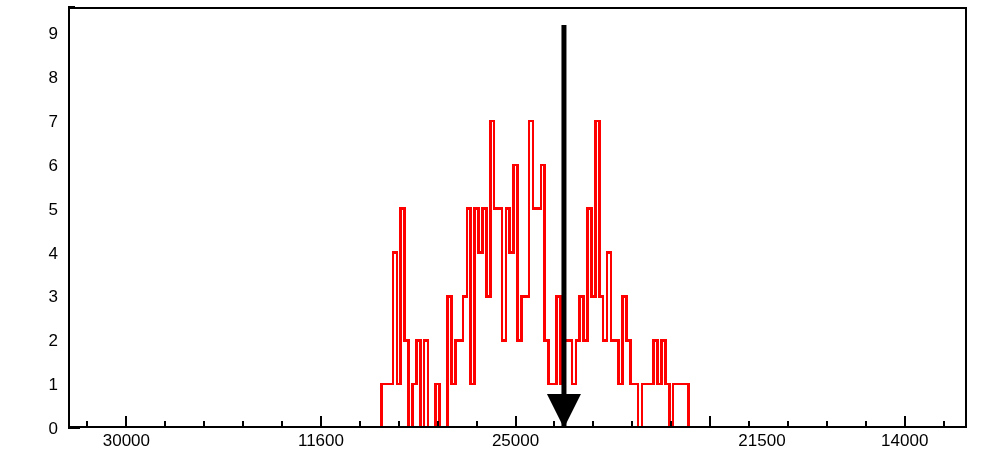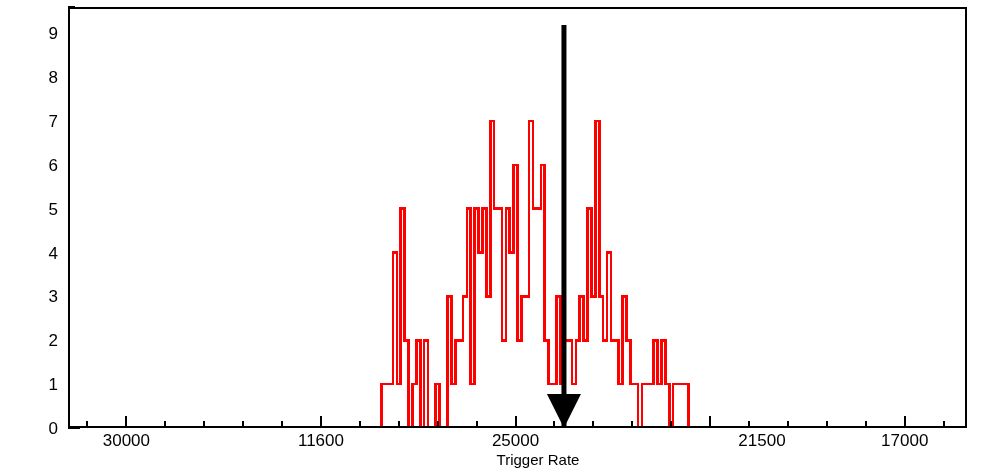--- a/index.html
+++ b/index.html
@@ -161,21 +161,21 @@
 
   <div id="x-axis">
       <div class="xtick-label" style="left: 126.377px;">30000</div>
       <div class="xtick-major" style="left: 125.377px;"></div>
       <div class="xtick-label" style="left: 320.965px;">11600</div>
       <div class="xtick-major" style="left: 319.965px;"></div>
       <div class="xtick-label" style="left: 515.554px;">25000</div>
       <div class="xtick-major" style="left: 514.554px;"></div>
       <div class="xtick-label" style="left: 749px; margin-left: 13px;">21500</div>
       <div class="xtick-major" style="left: 709.143px;"></div>
-      <div class="xtick-label" style="left: 904.732px;">17000</div>
+      <div class="xtick-label" style="left: 904.732px;">14000</div>
       <div class="xtick-major" style="left: 903.732px;"></div>
       <div class="xtick-minor" style="left: 86.4589px;"></div>
       <div class="xtick-minor" style="left: 164.294px;"></div>
       <div class="xtick-minor" style="left: 203.212px;"></div>
       <div class="xtick-minor" style="left: 242.13px;"></div>
       <div class="xtick-minor" style="left: 281.048px;"></div>
       <div class="xtick-minor" style="left: 358.883px;"></div>
       <div class="xtick-minor" style="left: 397.801px;"></div>
       <div class="xtick-minor" style="left: 436.719px;"></div>
       <div class="xtick-minor" style="left: 475.636px;"></div>
@@ -183,17 +183,14 @@
       <div class="xtick-minor" style="left: 592.39px;"></div>
       <div class="xtick-minor" style="left: 631.307px;"></div>
       <div class="xtick-minor" style="left: 670.225px;"></div>
       <div class="xtick-minor" style="left: 748.061px;"></div>
       <div class="xtick-minor" style="left: 786.978px;"></div>
       <div class="xtick-minor" style="left: 825.896px;"></div>
       <div class="xtick-minor" style="left: 864.814px;"></div>
       <div class="xtick-minor" style="left: 942.649px;"></div>
     </div>
 
-  <div id="x-axis-title">
-    <span>Trigger Rate</span>
-  </div>
 
 </div>
 
 </body></html>

